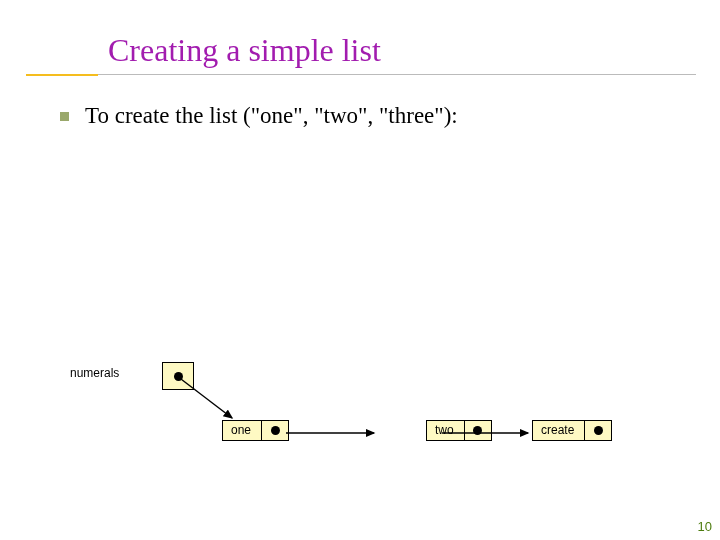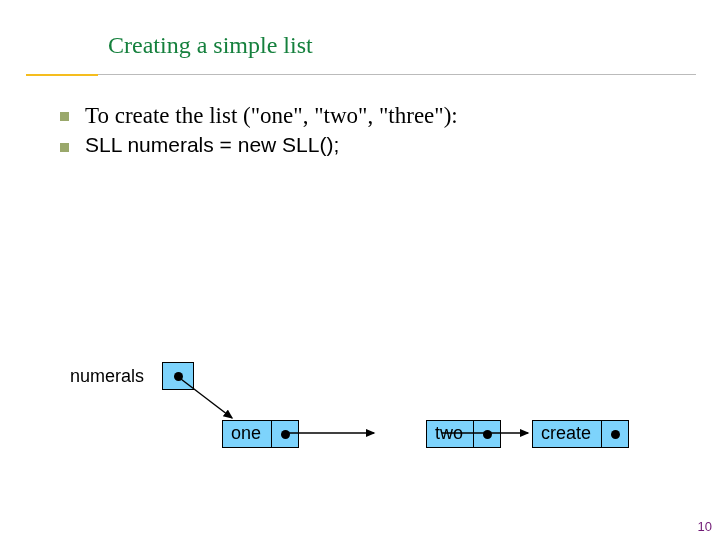--- a/index.html
+++ b/index.html
@@ -16,22 +16,22 @@
     position: absolute;
     left: 0;
     top: 22px;
     width: 720px;
     height: 36px;
   }
   .title-text {
     position: absolute;
     left: 108px;
     top: 10px;
-    font-size: 24px;
-    color: #15803d;
+    font-size: 32px;
+    color: #a21caf;
   }
   .title-underline-gray {
     position: absolute;
     left: 26px;
     top: 52px;
     width: 670px;
     height: 1px;
     background: #bbb;
   }
   .title-underline-yellow {
@@ -70,31 +70,31 @@
   .sans { font-family: Verdana, Arial, sans-serif; font-size: 21px; }
 
   
   .diagram {
     position: absolute;
     left: 70px;
     top: 362px;
     width: 620px;
     height: 120px;
     font-family: Verdana, Arial, sans-serif;
-    font-size: 18px;
+    font-size: 12px;
   }
   .lbl-numerals {
     position: absolute;
     left: 0;
     top: 4px;
   }
   .box {
     position: absolute;
     border: 1.2px solid #000;
-    background: #7dd3fc;
+    background: #fef9c3;
     display: flex;
     align-items: center;
   }
   .cell-text {
     padding: 2px 10px 3px 8px;
     border-right: 1.2px solid #000;
   }
   .cell-dot {
     width: 26px;
     display: flex;
@@ -106,21 +106,21 @@
     height: 9px;
     background: #000;
     border-radius: 50%;
   }
   .pagenum {
     position: absolute;
     right: 8px;
     bottom: 6px;
     font-family: Verdana, Arial, sans-serif;
     font-size: 13px;
-    color: #701a75;
+    color: #4d7c0f;
   }
   svg.arrows {
     position: absolute;
     left: 0;
     top: 0;
     width: 620px;
     height: 120px;
     overflow: visible;
   }
 </style>
@@ -130,24 +130,20 @@
 <div class="title-bar">
   <div class="title-text">Creating a simple list</div>
   <div class="title-underline-gray"></div>
   <div class="title-underline-yellow"></div>
 </div>
 
 <div class="content">
   <div class="bullet-row">
     <div class="sq"></div>
     <div class="body-text">To create the list ("one", "two", "three"):</div>
-  </div>
-  <div class="bullet-row">
-    <div class="sq"></div>
-    <div class="body-text sans">SLL numerals = new SLL();</div>
   </div>
 </div>
 
 <div class="diagram">
   <span class="lbl-numerals">numerals</span>
 
   <div class="box" style="left:92px; top:0; height:26px; width:30px; justify-content:center;">
     <div class="dot"></div>
   </div>
 

